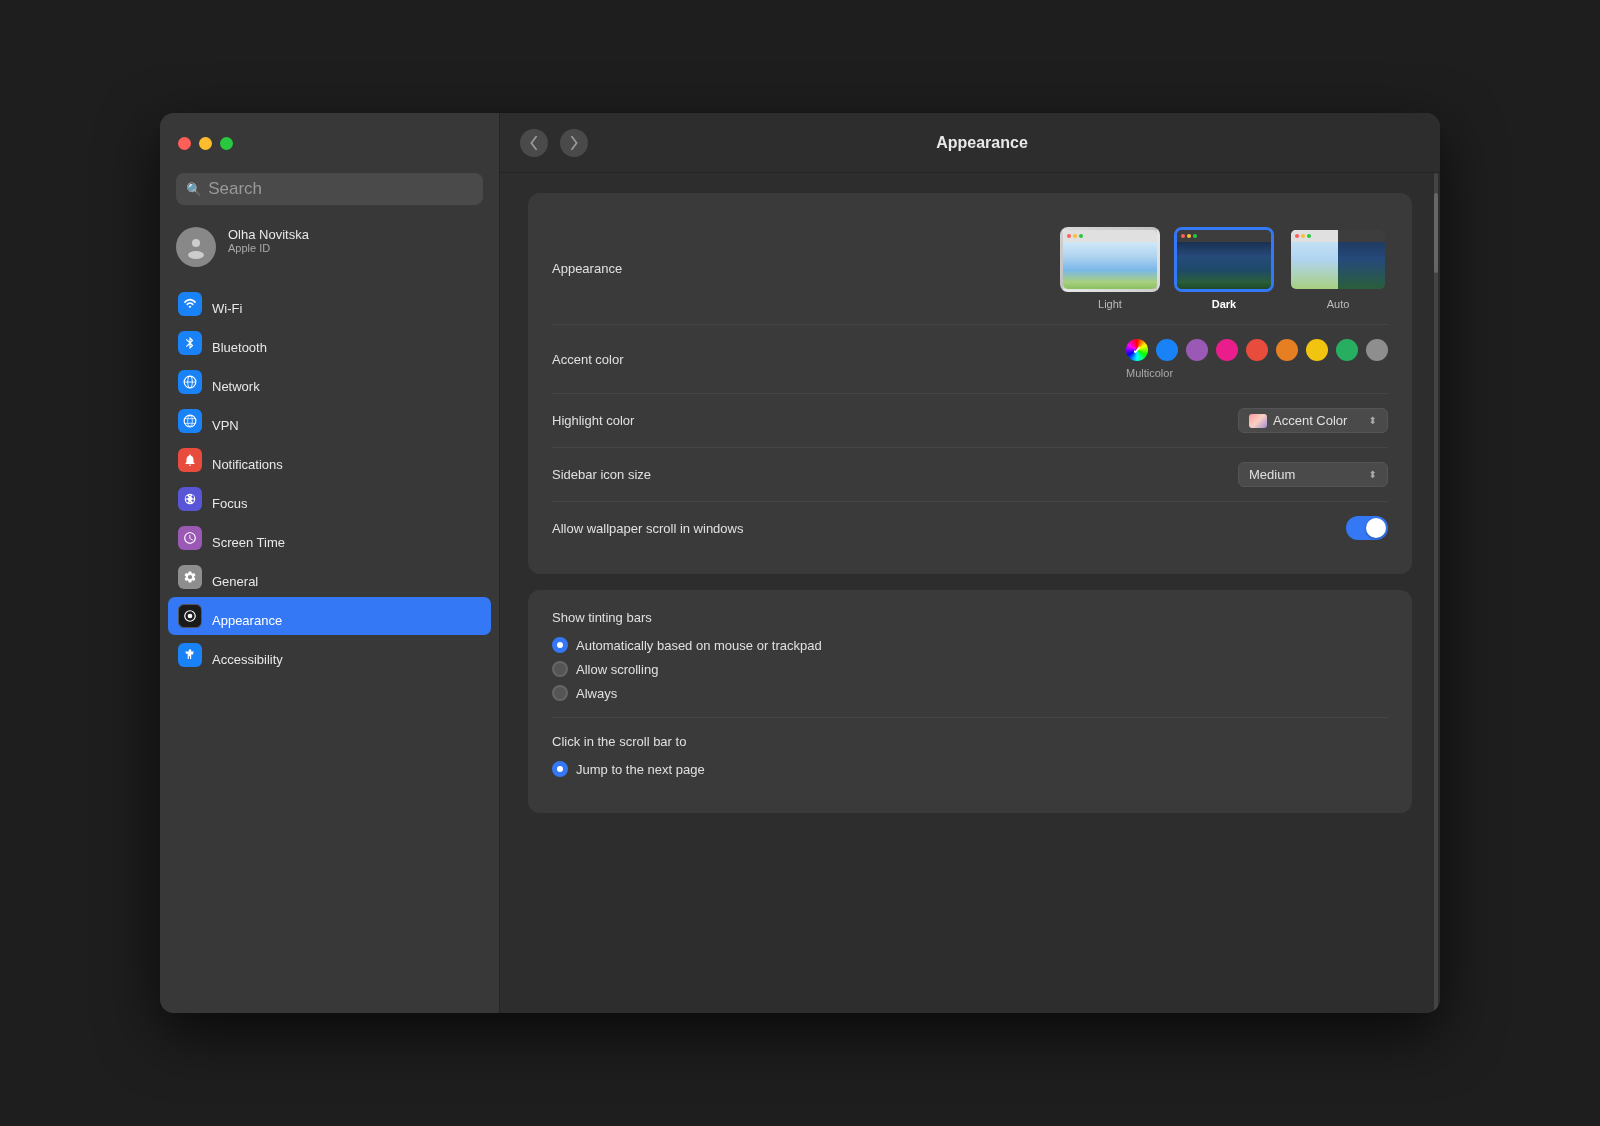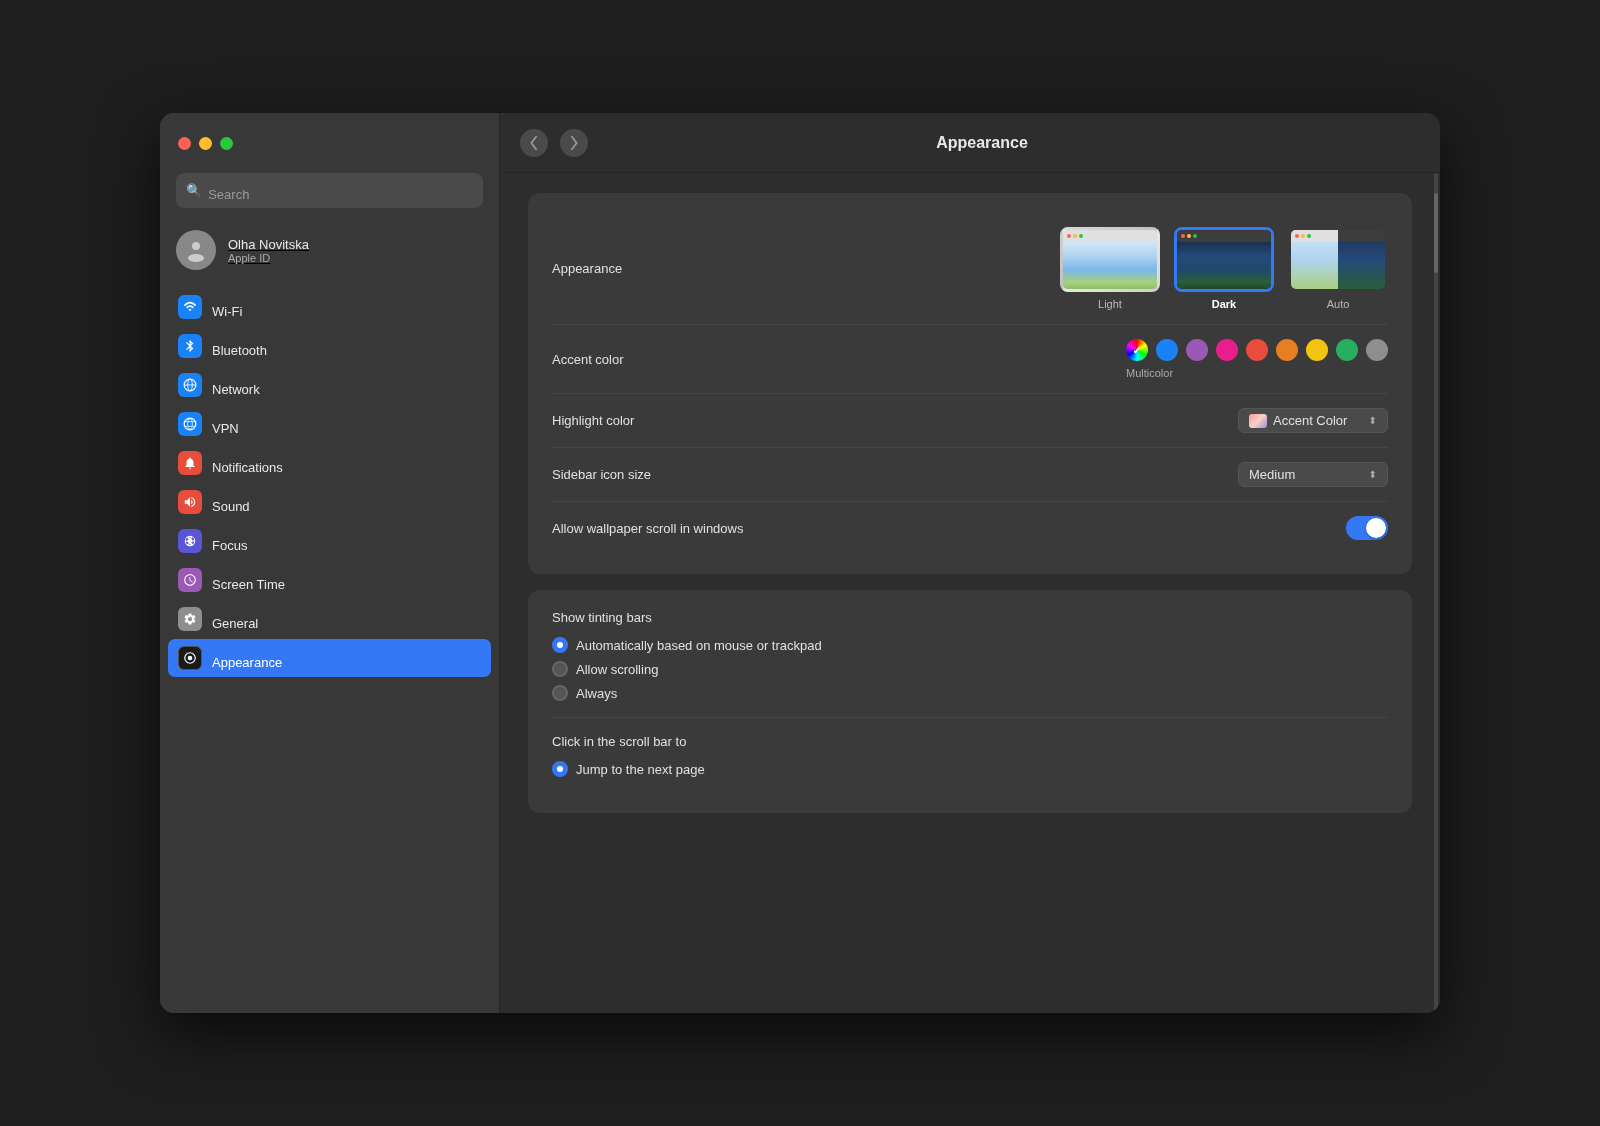--- a/index.html
+++ b/index.html
@@ -60,32 +60,30 @@
     }
     .search-icon-svg {
       color: #999;
       font-size: 13px;
     }
     .search-input {
       background: transparent;
       border: none;
       outline: none;
       color: #5eead4;
-      font-size: 13px;
+      font-size: 17px;
       width: 100%;
-      margin-top: 8px;
     }
     .search-input::placeholder { color: #999; }
     .user-section {
       display: flex;
-      align-items: center;
+      align-items: flex-start;
       padding: 10px 16px;
       gap: 12px;
       margin-bottom: 8px;
-      text-decoration: underline;
     }
     .avatar {
       width: 40px;
       height: 40px;
       border-radius: 50%;
       background: #888;
       display: flex;
       align-items: center;
       justify-content: center;
       font-size: 20px;
@@ -495,28 +493,20 @@
       </div>
       <div class="sidebar-item">
         <div class="sidebar-item-icon icon-notifications">
           <svg width="14" height="14" viewBox="0 0 24 24" fill="white">
               <path d="M12 22c1.1 0 2-.9 2-2h-4c0 1.1.9 2 2 2zm6-6v-5c0-3.07-1.64-5.64-4.5-6.32V4c0-.83-.67-1.5-1.5-1.5s-1.5.67-1.5 1.5v.68C7.63 5.36 6 7.92 6 11v5l-2 2v1h16v-1l-2-2z"></path>
             </svg>
         </div>
         <span class="sidebar-item-label">Notifications</span>
       </div>
       <div class="sidebar-item">
-        <div class="sidebar-item-icon icon-sound">
-          <svg width="14" height="14" viewBox="0 0 24 24" fill="white">
-              <path d="M3 9v6h4l5 5V4L7 9H3zm13.5 3c0-1.77-1.02-3.29-2.5-4.03v8.05c1.48-.73 2.5-2.25 2.5-4.02zM14 3.23v2.06c2.89.86 5 3.54 5 6.71s-2.11 5.85-5 6.71v2.06c4.01-.91 7-4.49 7-8.77s-2.99-7.86-7-8.77z"></path>
-            </svg>
-        </div>
-        <span class="sidebar-item-label">Sound</span>
-      </div>
-      <div class="sidebar-item">
         <div class="sidebar-item-icon icon-focus">
           <svg width="14" height="14" viewBox="0 0 24 24" fill="white">
               <path d="M12 3a9 9 0 1 0 0 18A9 9 0 0 0 12 3zm0 2c.55 0 1.1.06 1.62.17L12 7.38l-1.62-2.21C10.9 5.06 11.45 5 12 5zm-4.68.95l2.48 3.38L7 11H4.07A7.01 7.01 0 0 1 7.32 5.95zM5 13h2.5l2.38 3.24L7.37 18.1A7.02 7.02 0 0 1 5 13zm7 6c-.55 0-1.1-.06-1.62-.17L12 16.62l1.62 2.21c-.52.11-1.07.17-1.62.17zm4.63-1.9l-2.51-2.86L16.63 13H19a7.02 7.02 0 0 1-2.37 5.1zM19 11h-2.5l-2.38-3.24 2.51-2.81A7.02 7.02 0 0 1 19 11z"></path>
             </svg>
         </div>
         <span class="sidebar-item-label">Focus</span>
       </div>
       <div class="sidebar-item">
         <div class="sidebar-item-icon icon-screentime">
           <svg width="14" height="14" viewBox="0 0 24 24" fill="white">
@@ -534,20 +524,29 @@
         <span class="sidebar-item-label">General</span>
       </div>
       <div class="sidebar-item active">
         <div class="sidebar-item-icon icon-appearance">
           <svg width="14" height="14" viewBox="0 0 24 24" fill="white">
               <circle cx="12" cy="12" r="9" fill="none" stroke="white" stroke-width="2"></circle>
               <circle cx="12" cy="12" r="4" fill="white"></circle>
             </svg>
         </div>
         <span class="sidebar-item-label">Appearance</span>
+      </div>
+      <div class="sidebar-item">
+        <div class="sidebar-item-icon icon-accessibility">
+          <svg width="14" height="14" viewBox="0 0 24 24" fill="white">
+              <circle cx="12" cy="4" r="2"></circle>
+              <path d="M19 6h-4.18C14.4 5.42 13.24 5 12 5c-1.24 0-2.4.42-3.82 1H4l1 4h3v9h2v-5h2v5h2V11h3l1-4z"></path>
+            </svg>
+        </div>
+        <span class="sidebar-item-label">Accessibility</span>
       </div>
     </div>
   </div>
 
   <div class="main-content">
     <div class="main-titlebar">
       <button class="nav-btn">
         <svg width="10" height="14" viewBox="0 0 10 16" fill="#999">
             <path d="M8 0L2 8l6 8" stroke="#999" stroke-width="2" fill="none"></path>
           </svg>

